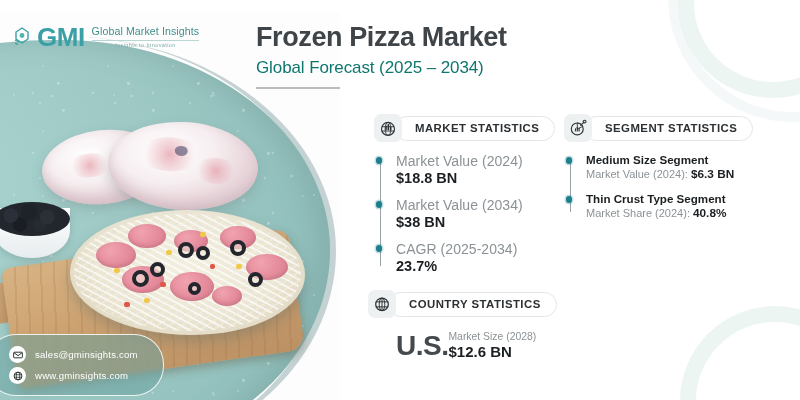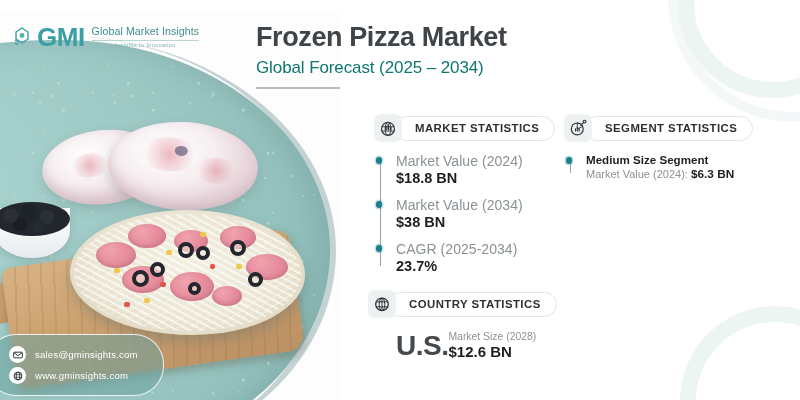--- a/index.html
+++ b/index.html
@@ -427,20 +427,25 @@
       </span>
       <span class="panel-pill">SEGMENT STATISTICS</span>
     </div>
     <div class="timeline">
       <span class="tl-line"></span>
       <div class="seg-item">
         <span class="tl-dot"></span>
         <div class="seg-title">Medium Size Segment</div>
         <div class="seg-sub"><span>Market Value (2024): </span><b>$6.3 BN</b></div>
       </div>
+      <div class="seg-item">
+        <span class="tl-dot"></span>
+        <div class="seg-title">Thin Crust Type Segment</div>
+        <div class="seg-sub"><span>Market Share (2024): </span><b>40.8%</b></div>
+      </div>
     </div>
   </div>
 
   <div class="panel" style="left:368px; top:290px;">
     <div class="panel-head">
       <span class="panel-icon">
         <svg width="18" height="18" viewBox="0 0 20 20">
           <circle cx="10" cy="10.4" r="7" fill="none" stroke="#2f3438" stroke-width="1.4"></circle>
           <ellipse cx="10" cy="10.4" rx="3.1" ry="7" fill="none" stroke="#2f3438" stroke-width="1.1"></ellipse>
           <path d="M3.1 7.6h13.8M3.1 13.2h13.8M10 3.4v14" stroke="#2f3438" stroke-width="1.1"></path>

